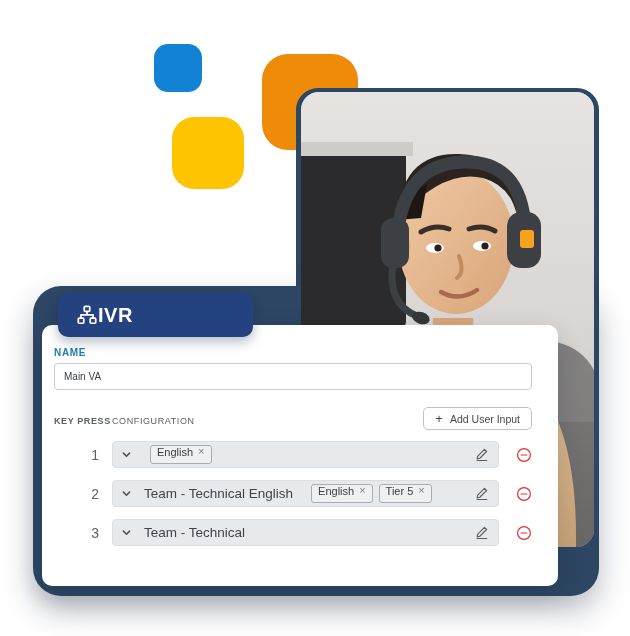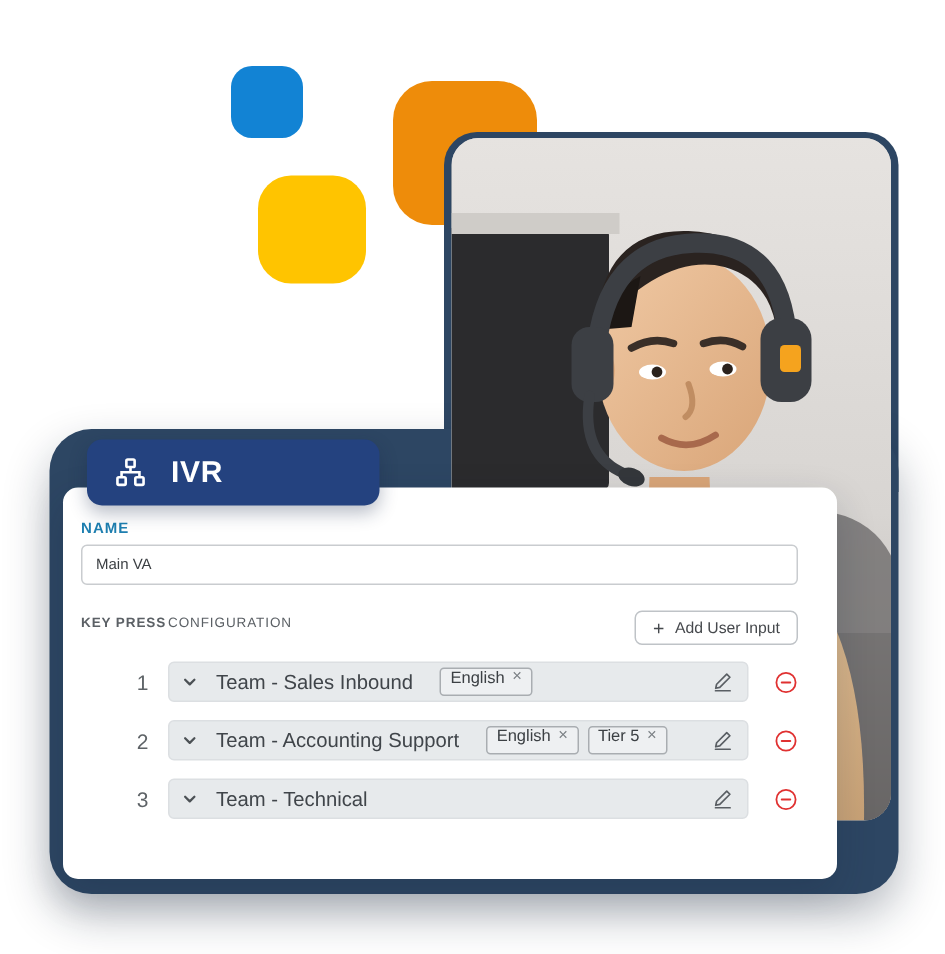--- a/index.html
+++ b/index.html
@@ -135,21 +135,20 @@
     width: 22px;
     height: 22px;
     flex: 0 0 auto;
     display: block;
   }
   .ivr-tab-label {
     color: #ffffff;
     font-size: 20px;
     font-weight: bold;
     letter-spacing: 0.5px;
-    margin-left: 16px;
   }
 
   
   .card-inner {
     position: absolute;
     left: 0;
     top: 0;
     width: 100%;
     height: 100%;
     padding: 22px 26px 0 12px;
@@ -174,20 +173,21 @@
     background: #ffffff;
     padding: 0 9px;
     font-family: "Liberation Sans", sans-serif;
     font-size: 10px;
     color: #3b3f43;
     outline: none;
   }
 
   .table-head {
     display: flex;
+    align-items: center;
     margin-top: 20px;
     height: 22px;
     position: relative;
   }
   .col-keypress {
     width: 58px;
     flex: 0 0 58px;
     font-size: 9px;
     font-weight: bold;
     letter-spacing: 0.6px;
@@ -446,21 +446,20 @@
       </div>
 
       <div class="rows">
 
         <div class="ivr-row">
           <div class="key-num">1</div>
           <div class="row-body">
             <svg class="chevron" viewBox="0 0 16 16" fill="none" stroke="currentColor" stroke-width="2.2">
               <path d="M3.5 6 L8 10.5 L12.5 6" stroke-linecap="round" stroke-linejoin="round"></path>
             </svg>
-            <span class="row-title">Team - Sales Inbound</span>
             <span class="chips">
               <span class="chip">
                 <span>English</span>
                 <span class="chip-x">×</span>
               </span>
             </span>
             <svg class="edit-btn" viewBox="0 0 20 20" fill="none" stroke="currentColor" stroke-width="1.5">
               <path d="M14 3.2 l2.8 2.8 l-9 9 l-3.6 0.8 l0.8 -3.6 z" stroke-linejoin="round"></path>
               <path d="M4 18 h13" stroke-linecap="round"></path>
             </svg>
@@ -470,21 +469,21 @@
             <path d="M6.4 10 h7.2" stroke-linecap="round"></path>
           </svg>
         </div>
 
         <div class="ivr-row">
           <div class="key-num">2</div>
           <div class="row-body">
             <svg class="chevron" viewBox="0 0 16 16" fill="none" stroke="currentColor" stroke-width="2.2">
               <path d="M3.5 6 L8 10.5 L12.5 6" stroke-linecap="round" stroke-linejoin="round"></path>
             </svg>
-            <span class="row-title">Team - Accounting Support</span>
+            <span class="row-title">Team - Technical English</span>
             <span class="chips">
               <span class="chip">
                 <span>English</span>
                 <span class="chip-x">×</span>
               </span>
               <span class="chip">
                 <span>Tier 5</span>
                 <span class="chip-x">×</span>
               </span>
             </span>

